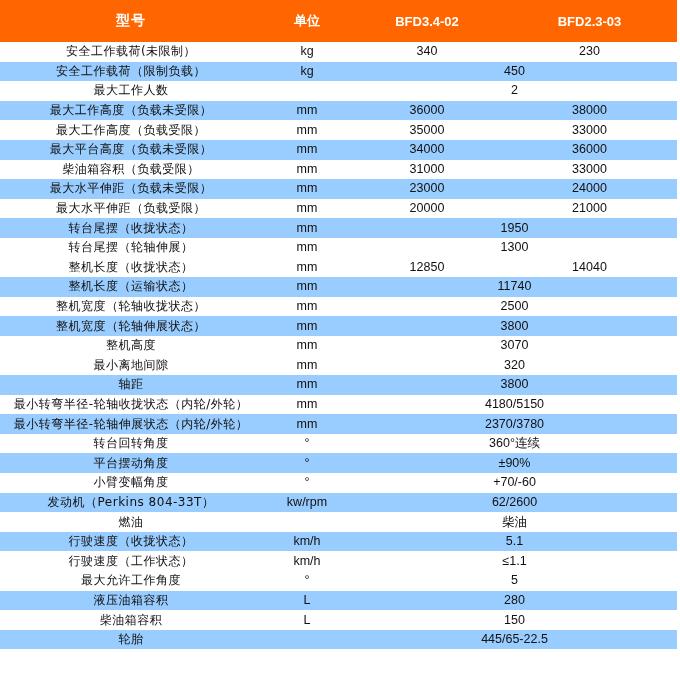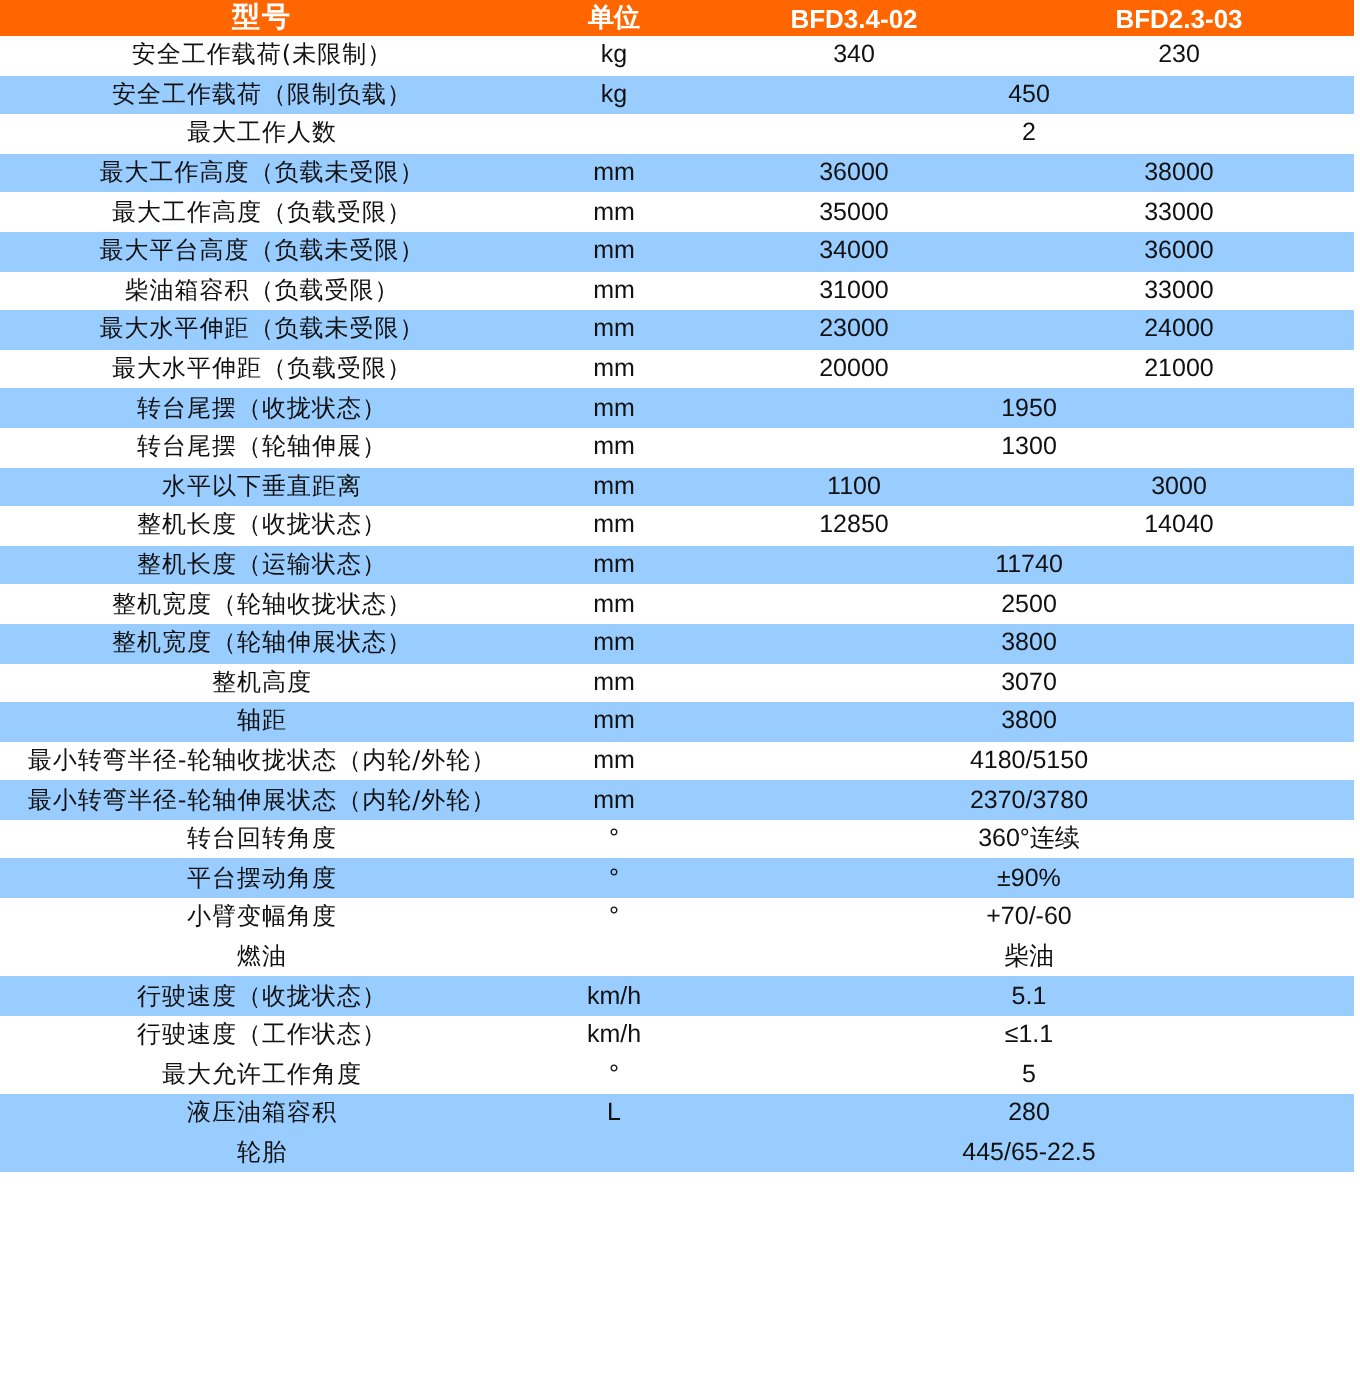--- a/index.html
+++ b/index.html
@@ -22,21 +22,21 @@
     }
     table.spec col.c-label { width: 262px; }
     table.spec col.c-unit  { width: 90px; }
     table.spec col.c-m1    { width: 150px; }
     table.spec col.c-m2    { width: 175px; }
     table.spec th {
       background: #FF6600;
       color: #FFFFFF;
       font-weight: bold;
       height: 16px;
-      padding: 0;
+      padding: 12px;
       text-align: center;
       font-size: 13px;
       font-family: "Liberation Sans", "DejaVu Sans", sans-serif;
     }
     table.spec th.label-head { font-size: 14px; letter-spacing: 1px; }
     table.spec td {
       height: 19.6px;
       padding: 0;
       text-align: center;
       white-space: nowrap;
@@ -128,26 +128,20 @@
       <tr class="even">
         <td class="label">转台尾摆（收拢状态）</td>
         <td class="num">mm</td>
         <td class="num" colspan="2">1950</td>
       </tr>
       <tr class="odd">
         <td class="label">转台尾摆（轮轴伸展）</td>
         <td class="num">mm</td>
         <td class="num" colspan="2">1300</td>
       </tr>
-      <tr class="even">
-        <td class="label">水平以下垂直距离</td>
-        <td class="num">mm</td>
-        <td class="num">1100</td>
-        <td class="num">3000</td>
-      </tr>
       <tr class="odd">
         <td class="label">整机长度（收拢状态）</td>
         <td class="num">mm</td>
         <td class="num">12850</td>
         <td class="num">14040</td>
       </tr>
       <tr class="even">
         <td class="label">整机长度（运输状态）</td>
         <td class="num">mm</td>
         <td class="num" colspan="2">11740</td>
@@ -160,20 +154,25 @@
       <tr class="even">
         <td class="label">整机宽度（轮轴伸展状态）</td>
         <td class="num">mm</td>
         <td class="num" colspan="2">3800</td>
       </tr>
       <tr class="odd">
         <td class="label">整机高度</td>
         <td class="num">mm</td>
         <td class="num" colspan="2">3070</td>
       </tr>
+      <tr class="odd">
+        <td class="label">最小离地间隙</td>
+        <td class="num">mm</td>
+        <td class="num" colspan="2">320</td>
+      </tr>
       <tr class="even">
         <td class="label">轴距</td>
         <td class="num">mm</td>
         <td class="num" colspan="2">3800</td>
       </tr>
       <tr class="odd">
         <td class="label">最小转弯半径-轮轴收拢状态（内轮/外轮）</td>
         <td class="num">mm</td>
         <td class="num" colspan="2">4180/5150</td>
       </tr>
@@ -189,20 +188,25 @@
       </tr>
       <tr class="even">
         <td class="label">平台摆动角度</td>
         <td class="num">°</td>
         <td class="num" colspan="2">±90%</td>
       </tr>
       <tr class="odd">
         <td class="label">小臂变幅角度</td>
         <td class="num">°</td>
         <td class="num" colspan="2">+70/-60</td>
+      </tr>
+      <tr class="even">
+        <td class="label">发动机（Perkins 804-33T）</td>
+        <td class="num">kw/rpm</td>
+        <td class="num" colspan="2">62/2600</td>
       </tr>
       <tr class="odd">
         <td class="label">燃油</td>
         <td class="num"></td>
         <td class="num" colspan="2">柴油</td>
       </tr>
       <tr class="even">
         <td class="label">行驶速度（收拢状态）</td>
         <td class="num">km/h</td>
         <td class="num" colspan="2">5.1</td>
@@ -214,20 +218,25 @@
       </tr>
       <tr class="odd">
         <td class="label">最大允许工作角度</td>
         <td class="num">°</td>
         <td class="num" colspan="2">5</td>
       </tr>
       <tr class="even">
         <td class="label">液压油箱容积</td>
         <td class="num">L</td>
         <td class="num" colspan="2">280</td>
+      </tr>
+      <tr class="odd">
+        <td class="label">柴油箱容积</td>
+        <td class="num">L</td>
+        <td class="num" colspan="2">150</td>
       </tr>
       <tr class="even">
         <td class="label">轮胎</td>
         <td class="num"></td>
         <td class="num" colspan="2">445/65-22.5</td>
       </tr>
     </tbody>
 </table>
 
 </body></html>

